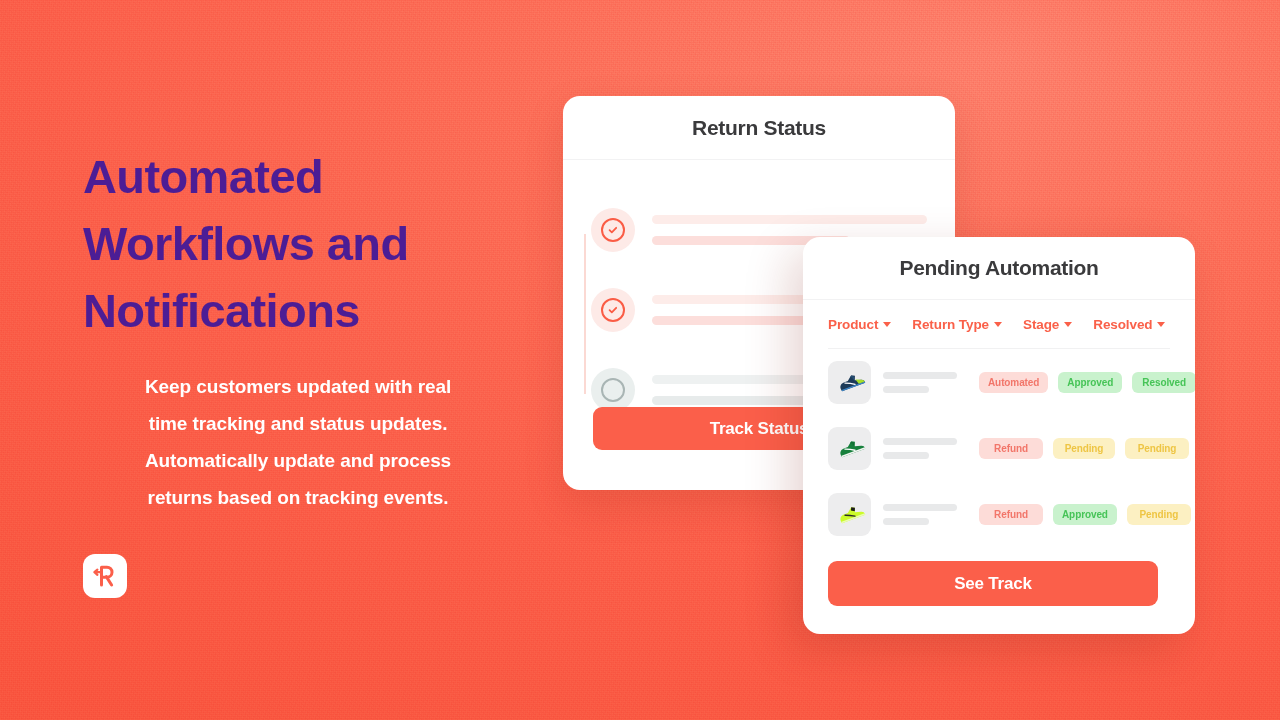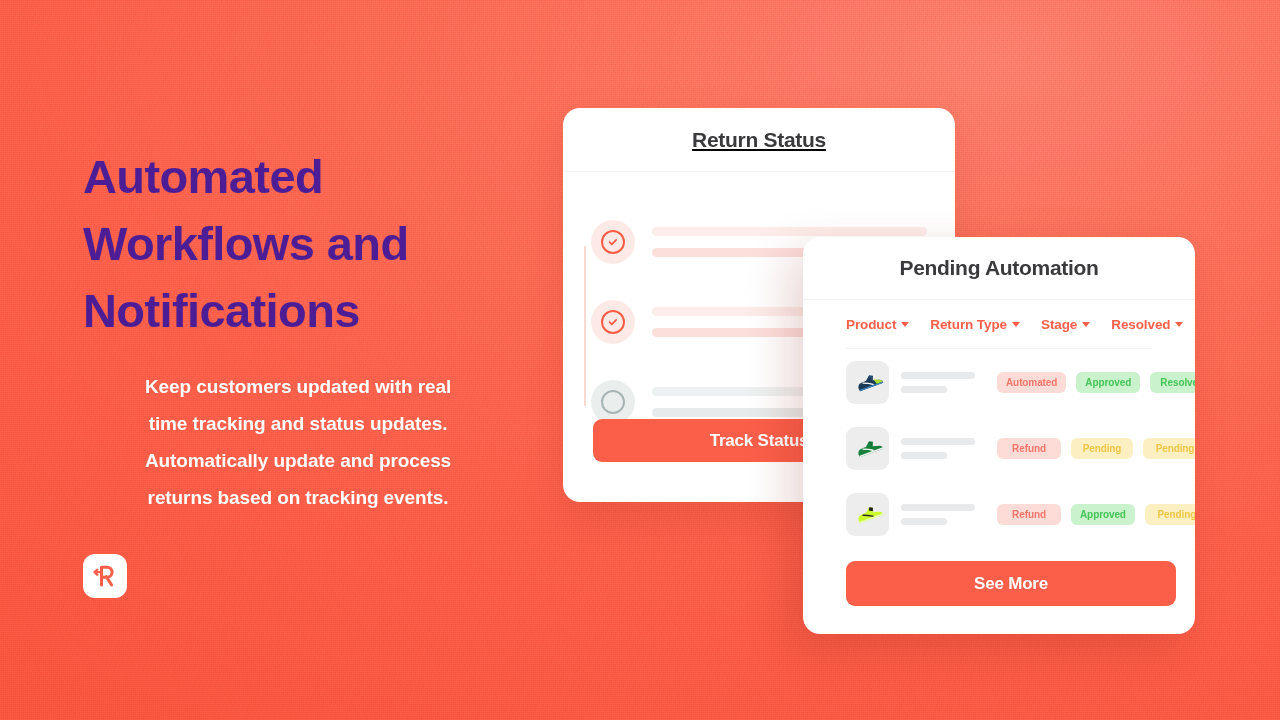--- a/index.html
+++ b/index.html
@@ -88,26 +88,25 @@
   
   .card {
     position: absolute;
     background: #ffffff;
     border-radius: 17px;
   }
 
   
   #card-status {
     left: 563px;
-    top: 108px;
+    top: 96px;
     width: 392px;
     height: 394px;
     box-shadow: 0 16px 40px rgba(120,20,10,.13);
     overflow: hidden;
-    text-decoration: underline;
   }
   #status-header {
     height: 64px;
     display: flex;
     align-items: center;
     justify-content: center;
     border-bottom: 1px solid #f2f2f3;
   }
   .card-title {
     font-size: 21px;
@@ -191,21 +190,21 @@
     box-shadow: -14px 14px 46px rgba(120,20,10,.18);
     overflow: hidden;
   }
   #auto-header {
     height: 63px;
     display: flex;
     align-items: center;
     justify-content: center;
     border-bottom: 1px solid #f2f2f3;
   }
-  #auto-body { padding: 0 43px; }
+  #auto-body { padding: 0 25px; }
 
   #auto-colheads {
     display: flex;
     align-items: center;
     height: 49px;
     border-bottom: 1px solid #f1f1f2;
   }
   .colhead {
     color: #fa6049;
     font-size: 13.5px;
@@ -442,15 +441,15 @@
         <div class="bar"></div>
         <div class="bar short"></div>
       </div>
       <div class="badges">
         <span class="badge red w1">Refund</span>
         <span class="badge green w2">Approved</span>
         <span class="badge yellow w3">Pending</span>
       </div>
     </div>
 
-    <button id="see-more-btn">See More</button>
+    <button id="see-more-btn">See Track</button>
   </div>
 </div>
 
 </body></html>

